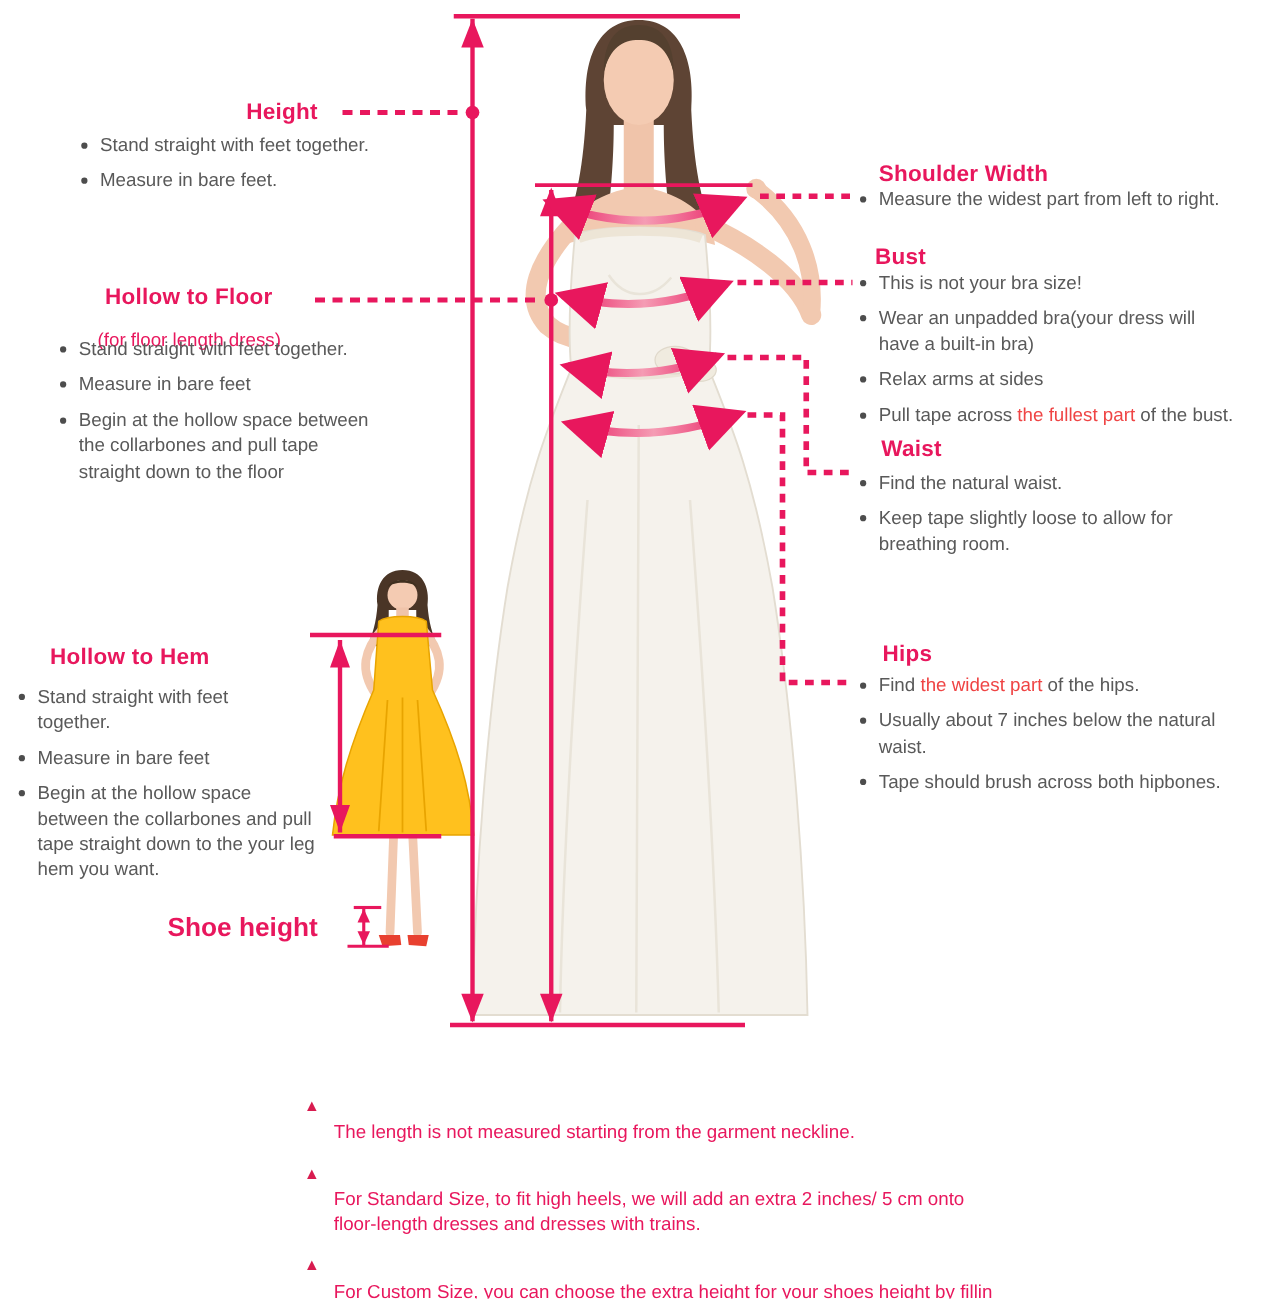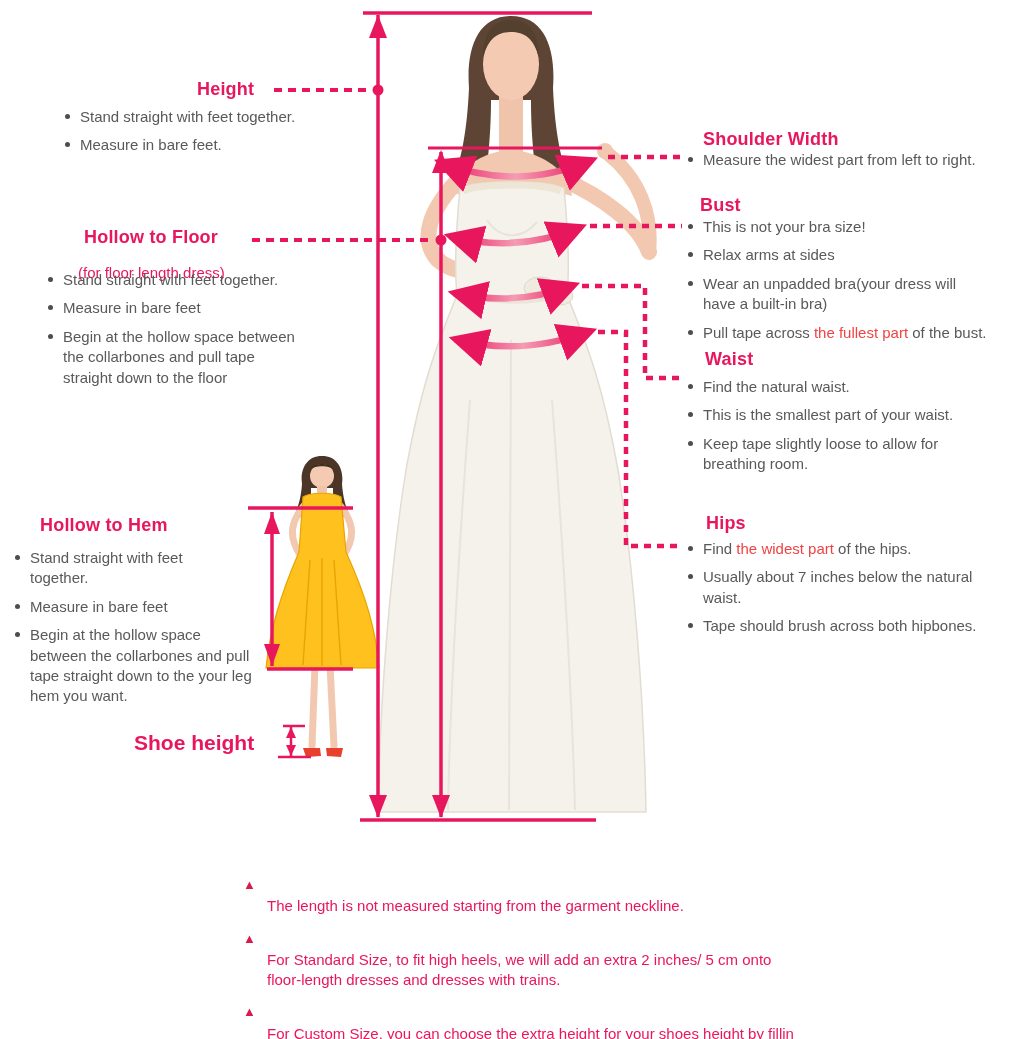--- a/index.html
+++ b/index.html
@@ -204,30 +204,29 @@
   <div class="shoe-label abs" style="left:134px;top:731px;">Shoe height</div>
 
   <div class="sec-title abs" style="left:703px;top:129px;">Shoulder Width</div>
   <ul class="bullets abs" style="left:685px;top:150px;width:325px;">
     <li>Measure the widest part from left to right.</li>
   </ul>
 
   <div class="sec-title abs" style="left:700px;top:195px;">Bust</div>
   <ul class="bullets abs" style="left:685px;top:217px;width:330px;">
     <li>This is not your bra size!</li>
-    <li>Relax arms at sides</li>
     <li>Wear an unpadded bra(your dress will
 have a built-in bra)</li>
+    <li>Relax arms at sides</li>
     <li><span>Pull tape across </span><span class="hl">the fullest part</span><span> of the bust.</span></li>
   </ul>
 
   <div class="sec-title abs" style="left:705px;top:349px;">Waist</div>
   <ul class="bullets abs" style="left:685px;top:377px;width:330px;">
     <li>Find the natural waist.</li>
-    <li>This is the smallest part of your waist.</li>
     <li>Keep tape slightly loose to allow for
 breathing room.</li>
   </ul>
 
   <div class="sec-title abs" style="left:706px;top:513px;">Hips</div>
   <ul class="bullets abs" style="left:685px;top:539px;width:335px;">
     <li><span>Find </span><span class="hl">the widest part</span><span> of the hips.</span></li>
     <li>Usually about 7 inches below the natural
 waist.</li>
     <li>Tape should brush across both hipbones.</li>

